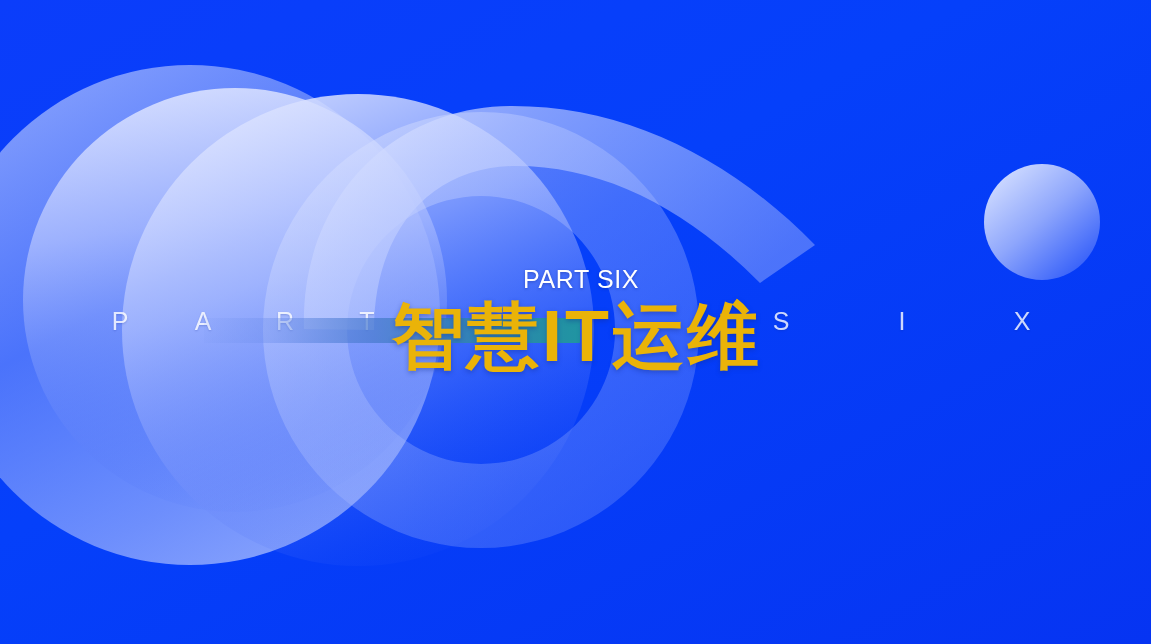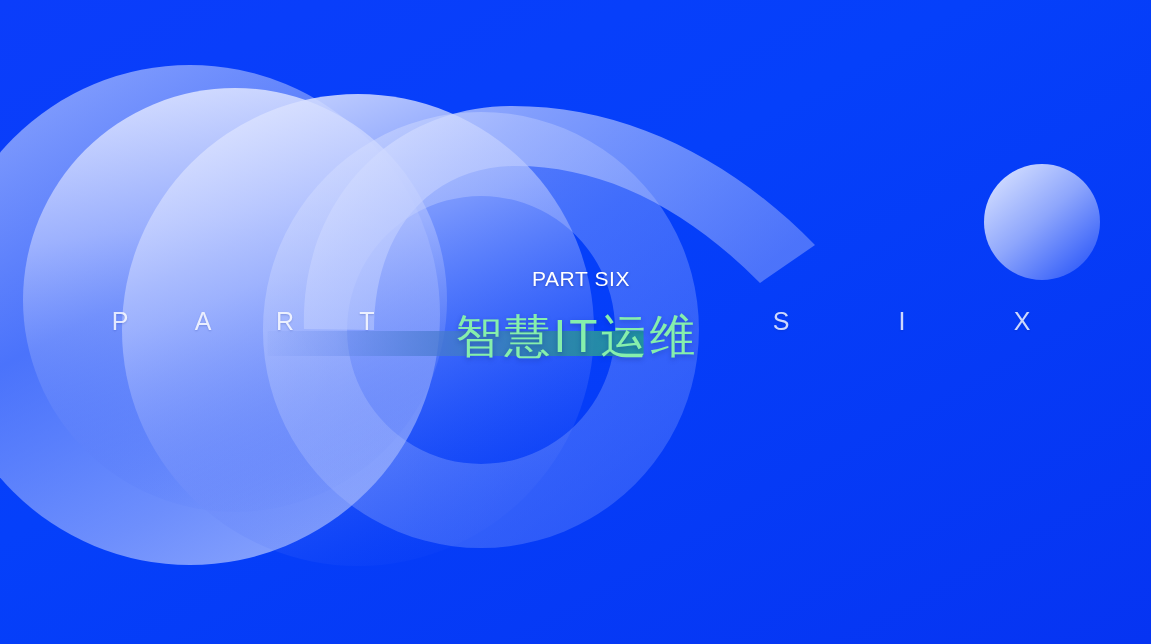--- a/index.html
+++ b/index.html
@@ -47,21 +47,21 @@
     right: 0;
     top: 0;
     height: 644px;
     pointer-events: none;
   }
   .eyebrow {
     position: absolute;
     left: 581px;
     top: 279px;
     transform: translate(-50%, -50%);
-    font-size: 21px;
+    font-size: 25px;
     font-weight: 400;
     letter-spacing: .6px;
     color: #ffffff;
     white-space: nowrap;
     text-shadow: 0 1px 3px rgba(20, 40, 140, .45);
   }
   .title-wrap {
     position: absolute;
     left: 577px;
     top: 336px;
@@ -79,24 +79,24 @@
         rgba(120, 150, 240, 0.10) 0%,
         rgba(106, 140, 235, 0.38) 18%,
         rgba(72, 122, 206, 0.72) 45%,
         rgba(44, 136, 166, 0.92) 78%,
         rgba(32, 150, 160, 0.98) 100%);
     border-radius: 1px;
   }
   .title-text {
     position: relative;
     display: block;
-    font-size: 46px;
-    font-weight: 400;
+    font-size: 72px;
+    font-weight: 700;
     letter-spacing: 3px;
-    color: #86efac;
+    color: #eab308;
     line-height: 1;
     text-shadow: 0 2px 5px rgba(18, 42, 140, .40);
   }
 </style>
 </head>
 <body>
 
 <div id="slide">
 
   <svg id="bg-svg" viewBox="0 0 1151 644" preserveAspectRatio="none" xmlns="http://www.w3.org/2000/svg">

